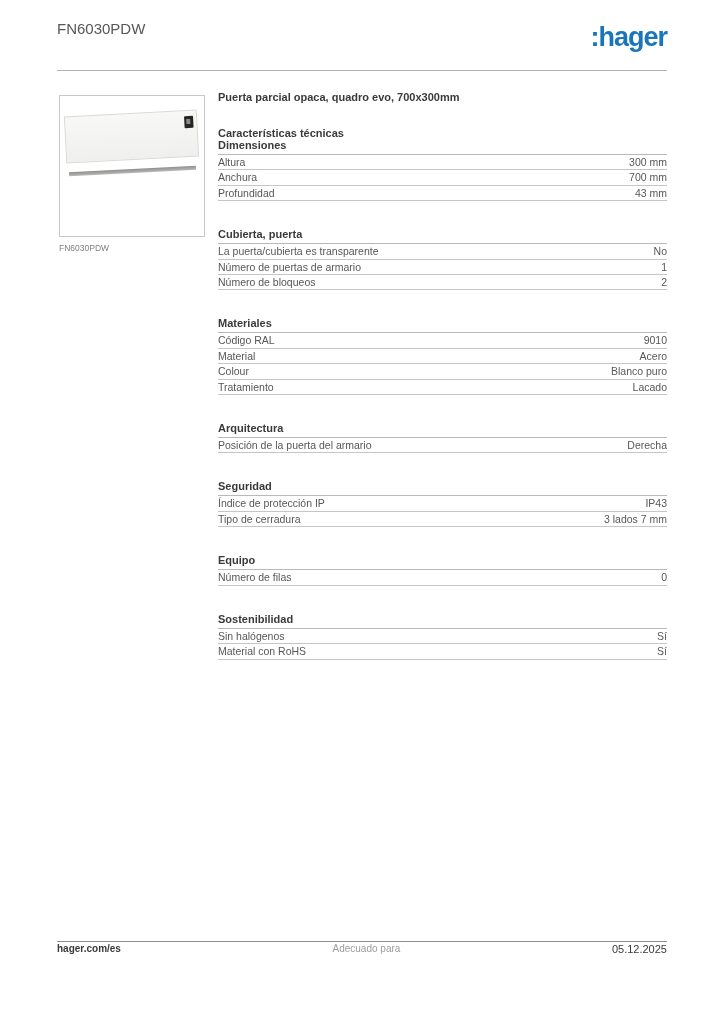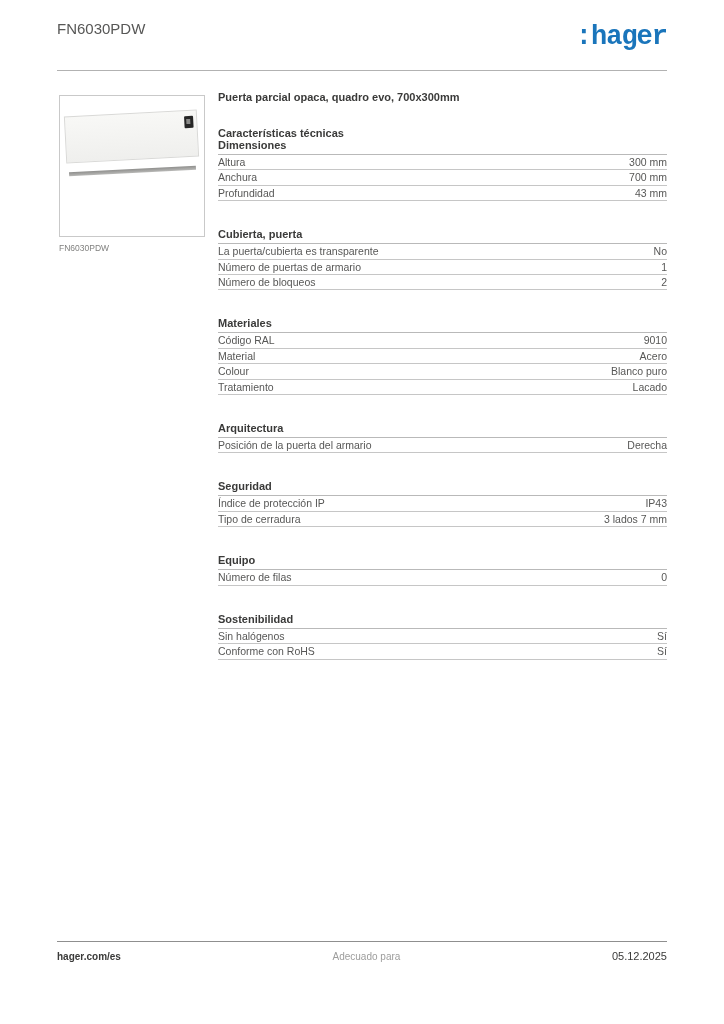--- a/index.html
+++ b/index.html
@@ -38,34 +38,34 @@
   .section { margin-bottom:27px; }
   .section-title { font-size:11px; font-weight:bold; color:#3a3a39;
                    padding-bottom:3px; border-bottom:1px solid #b9b9b9; }
   .spec-row { display:flex; justify-content:space-between; align-items:baseline;
               line-height:13.4px; padding-top:1px; border-bottom:1px solid #c6c6c6;
               font-size:10.5px; color:#575756; }
   .spec-label { text-align:left; white-space:nowrap; }
   .spec-value { text-align:center; white-space:nowrap; }
   
   .footer { position:absolute; left:57px; right:57px; top:941px;
-            border-top:1px solid #8f8f8f; padding-top:8px;
-            display:flex; justify-content:space-between; align-items:flex-end; }
+            border-top:1px solid #8f8f8f; padding-top:1px;
+            display:flex; justify-content:space-between; align-items:flex-start; }
   .footer-left  { font-size:10px; font-weight:bold; color:#3a3a39; text-decoration:none; }
   .footer-center{ font-size:10px; color:#9d9d9c; }
   .footer-right { font-size:11px; font-weight:normal; color:#3a3a39; }
 </style>
 </head>
 <body>
 
 <div class="page">
 
   <div class="header">
     <div class="doc-code">FN6030PDW</div>
-    <div class="logo" id="logo" style="color: rgb(26, 117, 187); font-family: Liberation Mono, monospace;">:hager</div>
+    <div class="logo" id="logo" style="color: rgb(26, 117, 187);">:hager</div>
   </div>
   <div class="header-rule"></div>
 
   <div class="img-box">
     <div class="panel">
       <div class="panel-lock"></div>
     </div>
     <div class="panel-rail"></div>
   </div>
   <div class="img-caption">FN6030PDW</div>
@@ -148,21 +148,21 @@
             <span class="spec-value">0</span>
           </div>
         </div>
         <div class="section">
           <div class="section-title">Sostenibilidad</div>
           <div class="spec-row">
             <span class="spec-label">Sin halógenos</span>
             <span class="spec-value">Sí</span>
           </div>
           <div class="spec-row">
-            <span class="spec-label">Conforme con RoHS</span>
+            <span class="spec-label">Material con RoHS</span>
             <span class="spec-value">Sí</span>
           </div>
         </div>
       </div>
   </div>
 
   <div class="footer">
     <a href="#" class="footer-left">hager.com/es</a>
     <span class="footer-center">Adecuado para</span>
     <span class="footer-right">05.12.2025</span>

